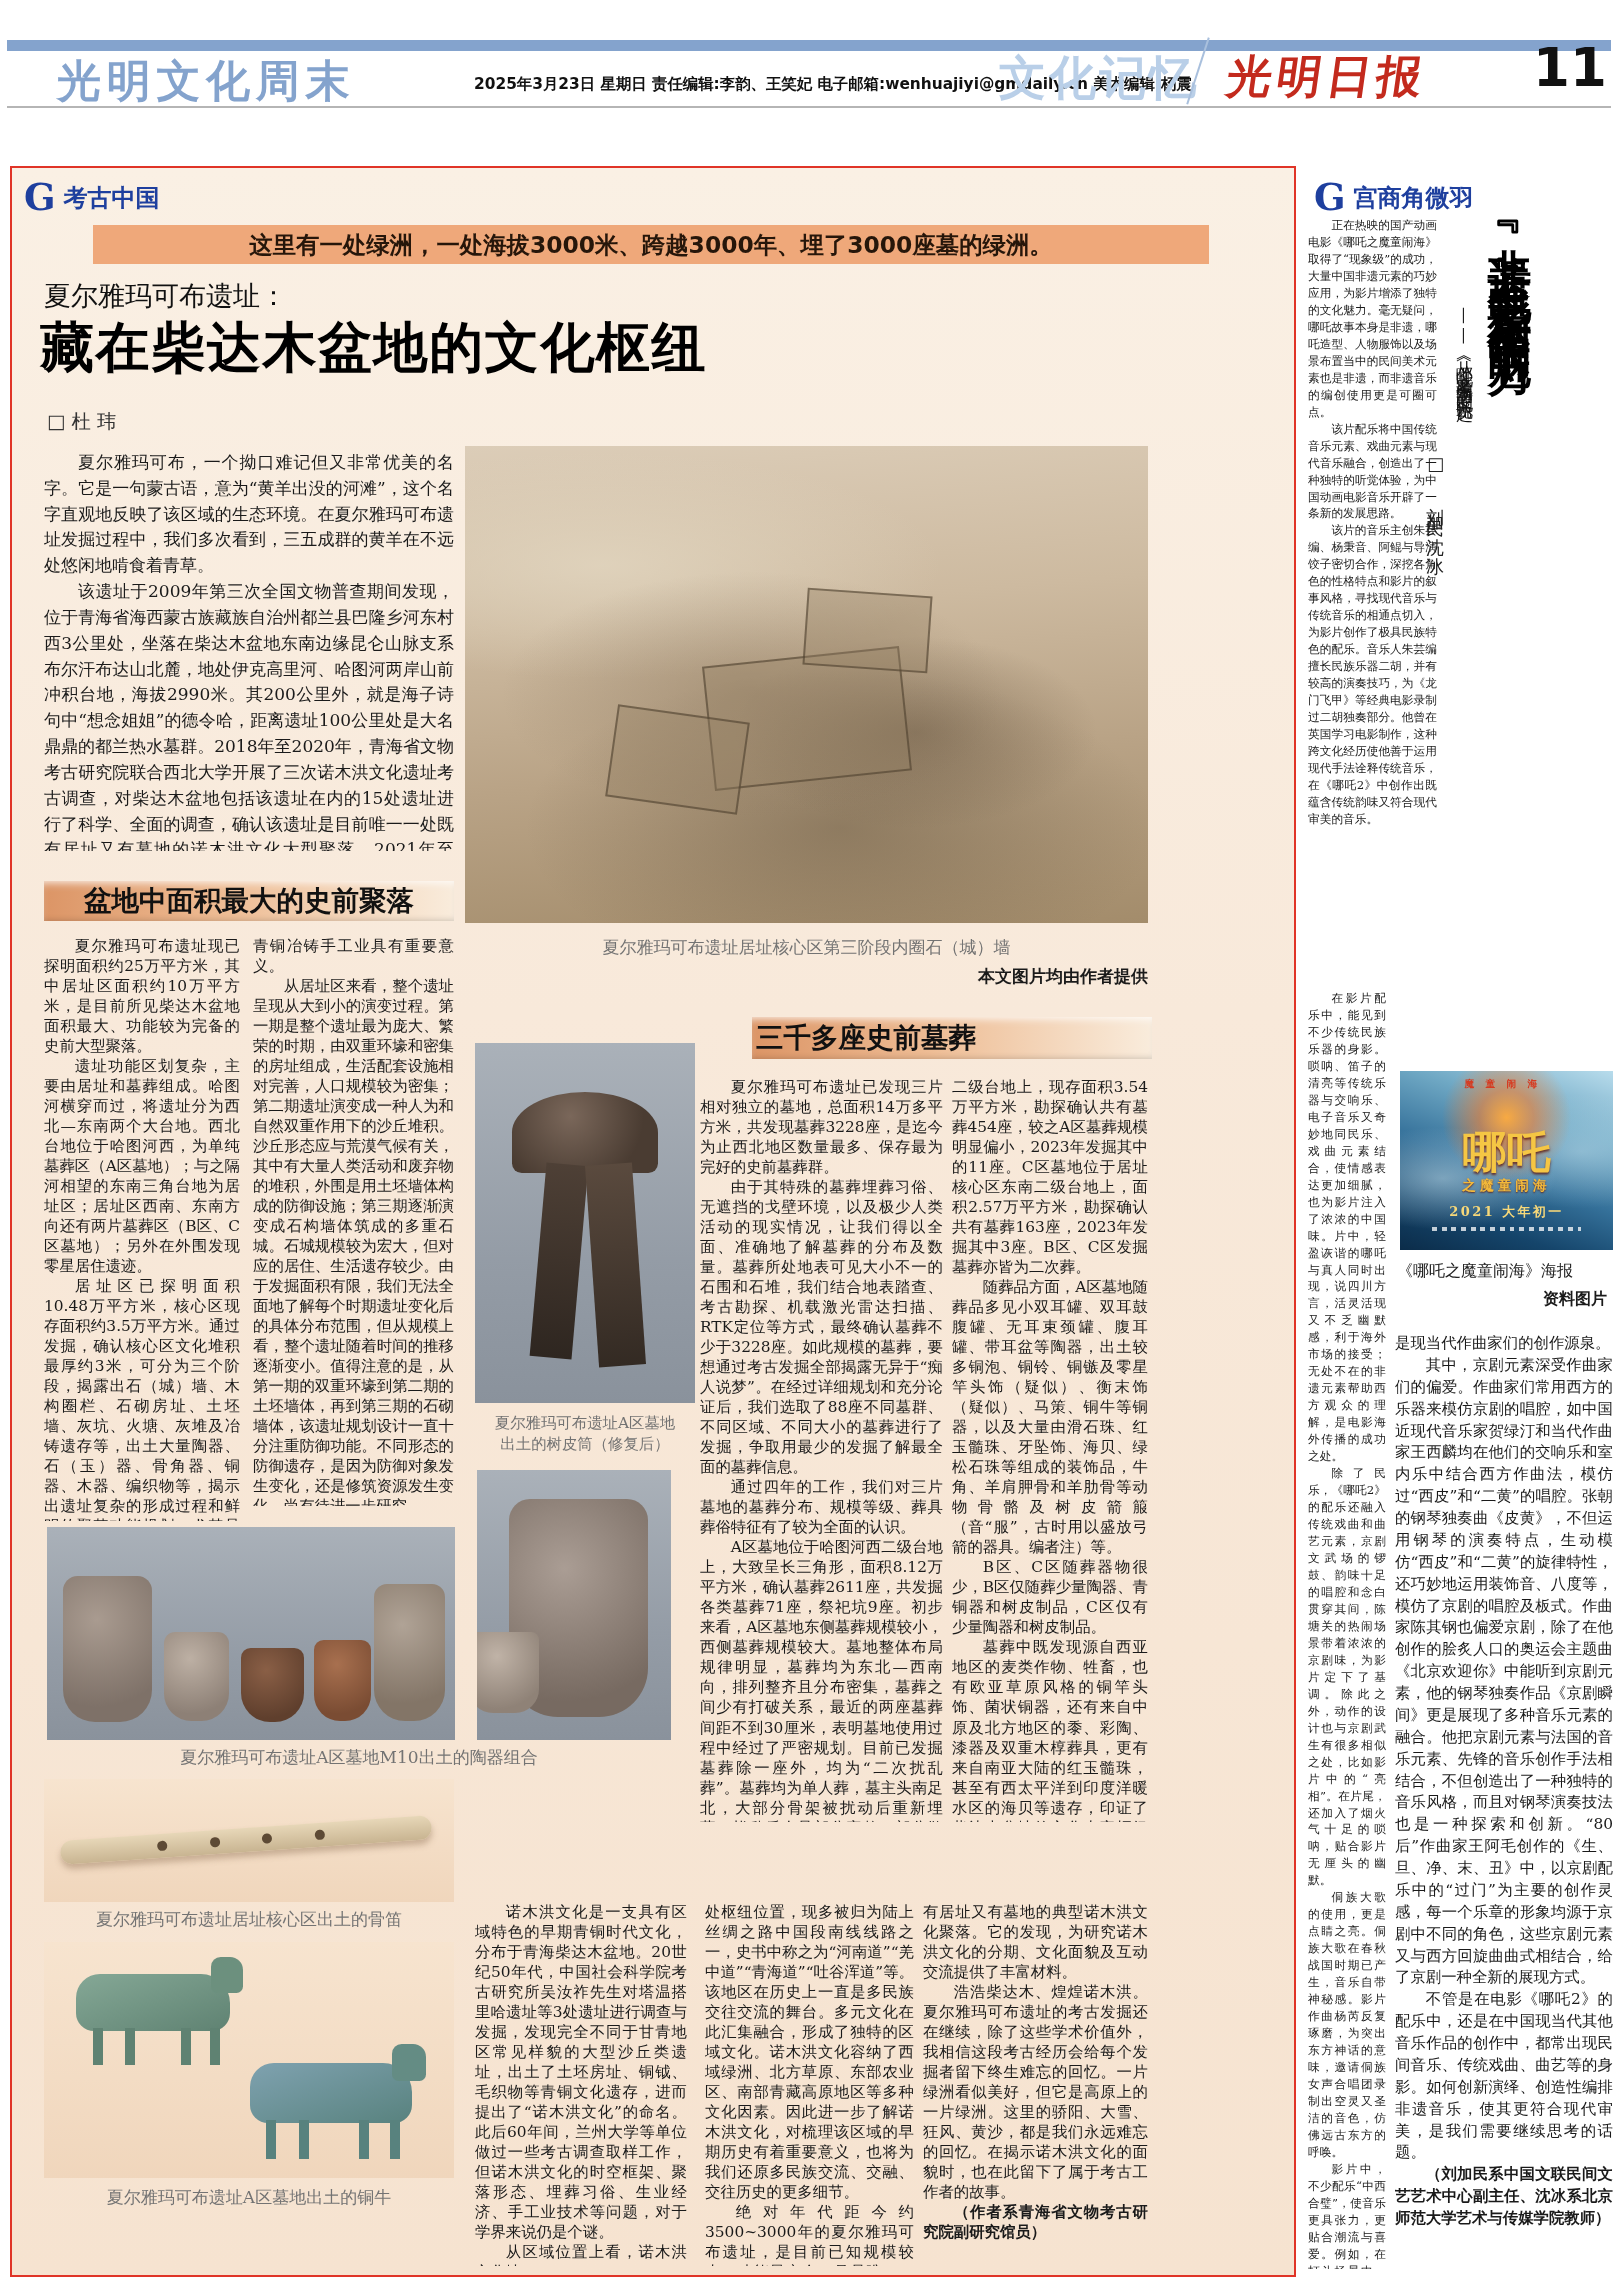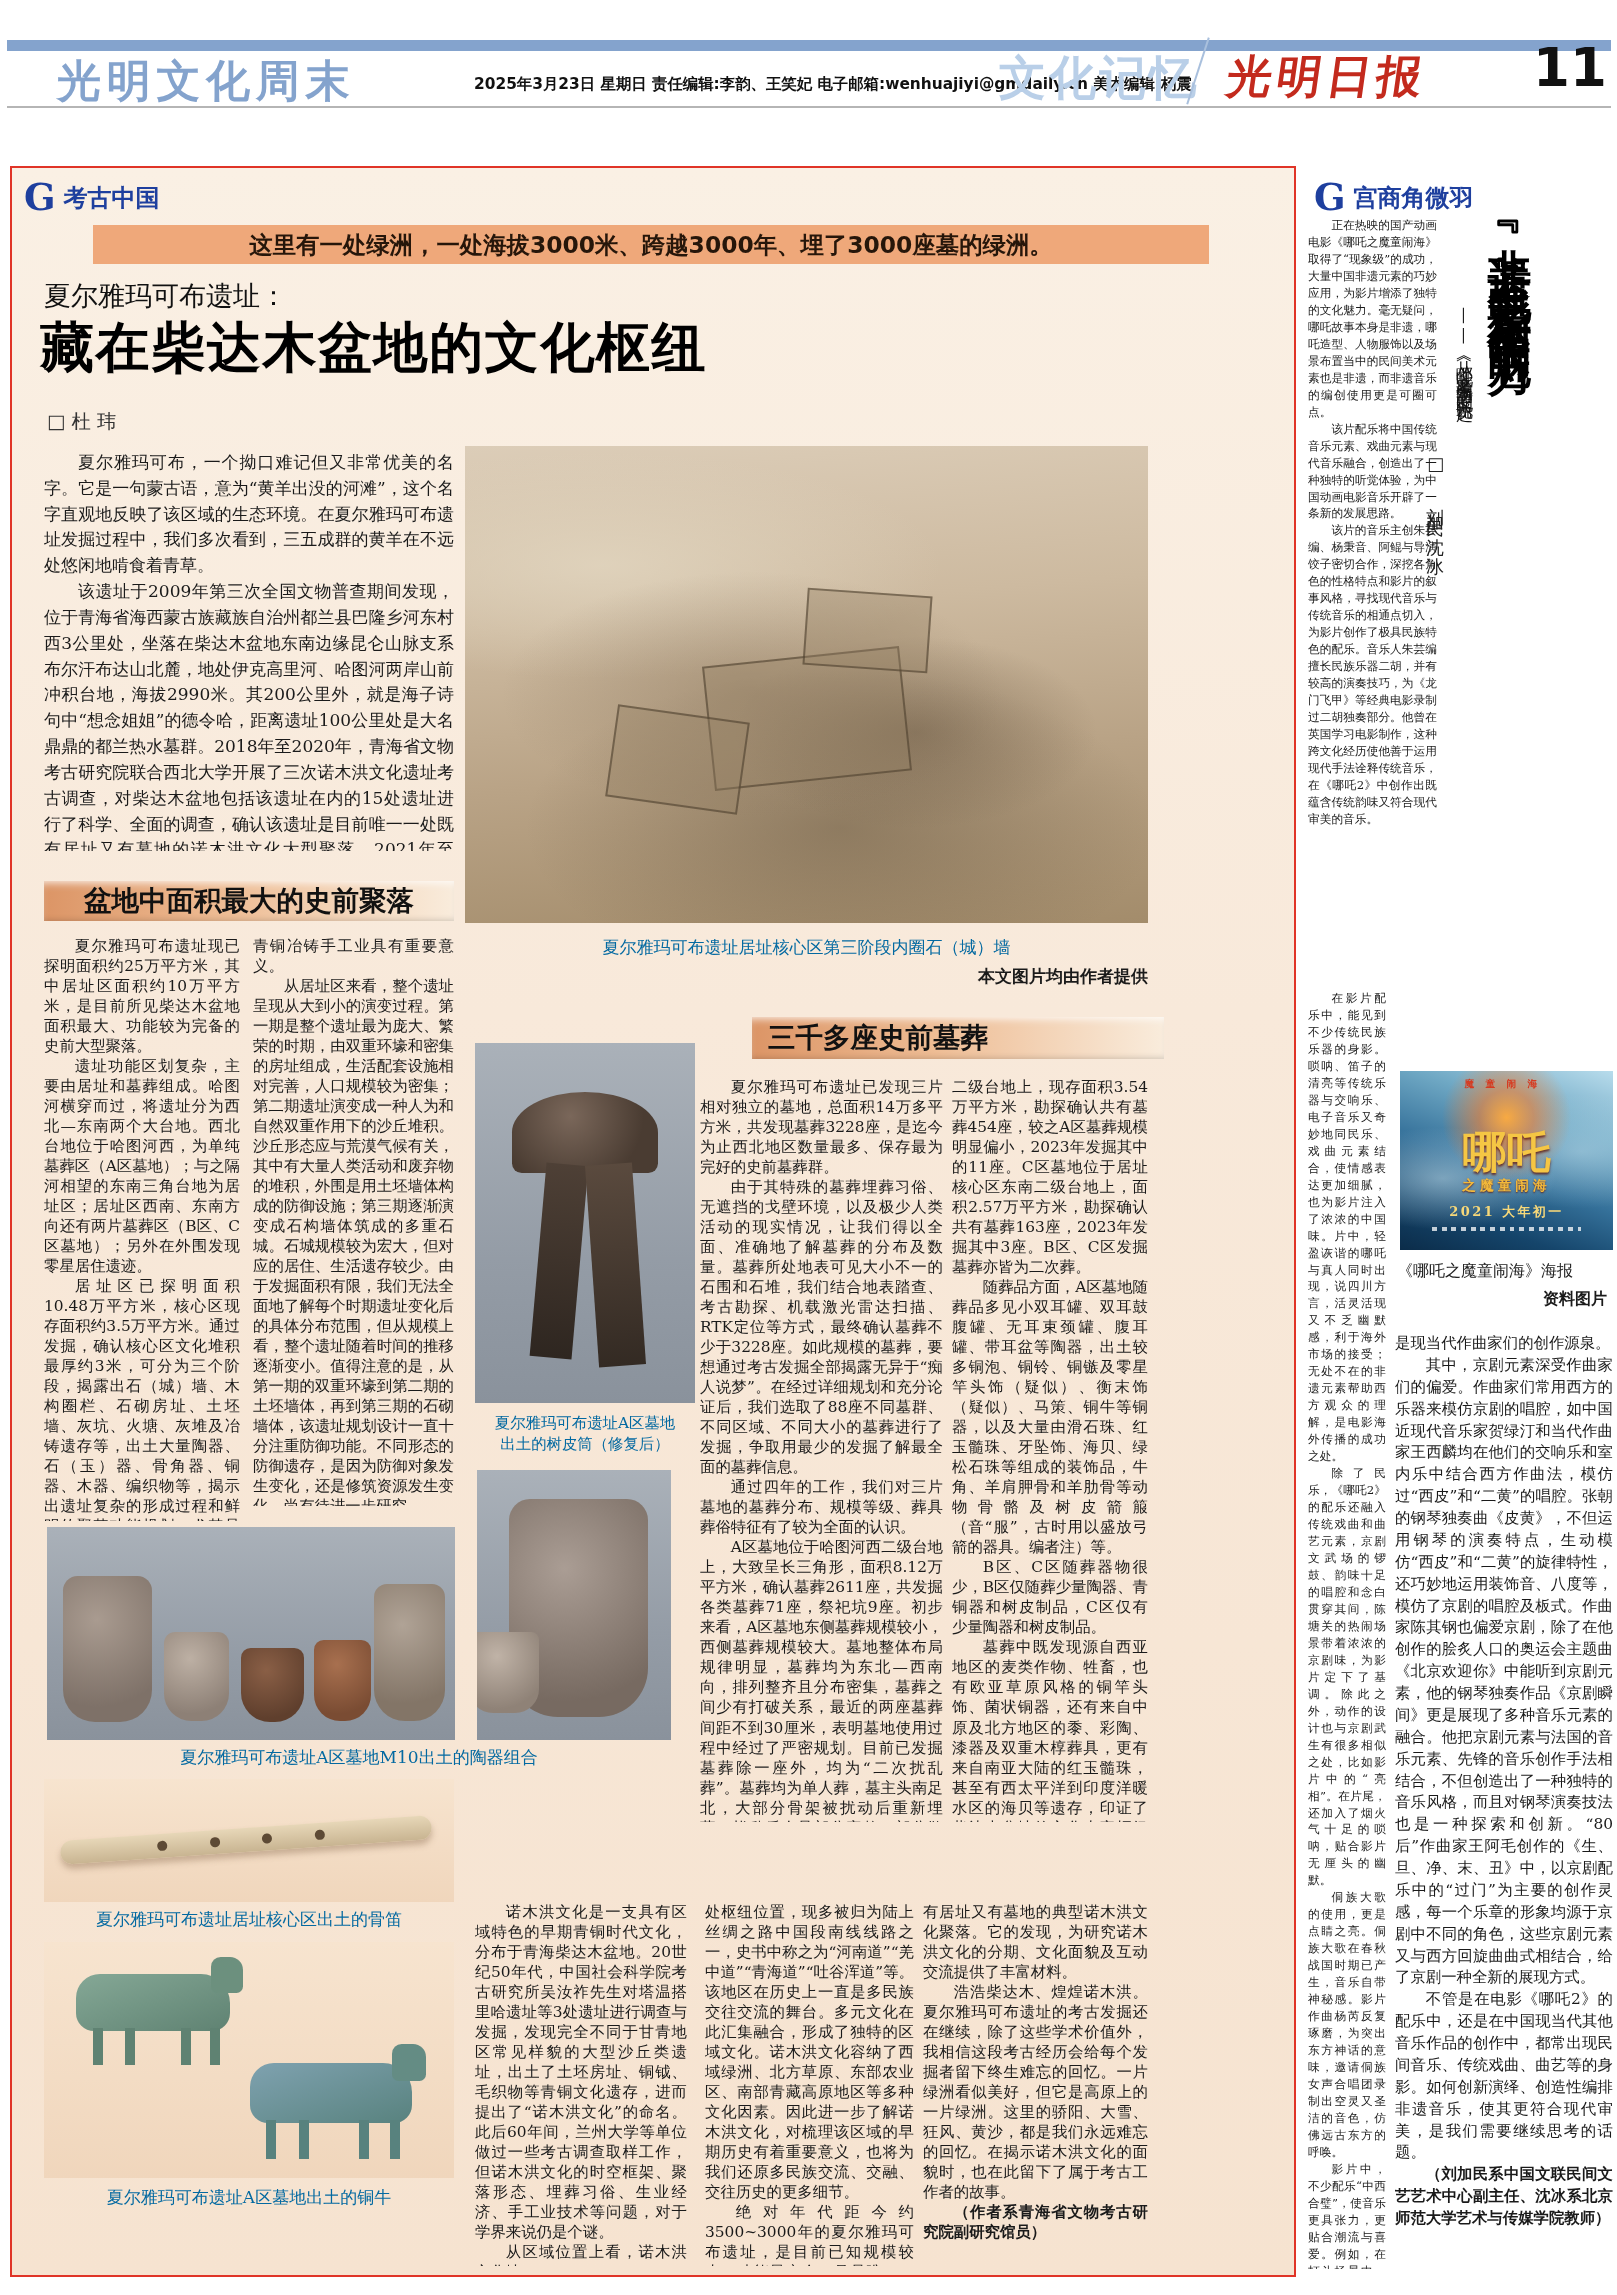--- a/index.html
+++ b/index.html
@@ -36,21 +36,21 @@
   .author{left:47px;top:408px;font-size:19.4px;color:#333;}
   .bodytext{text-align:justify;overflow:hidden;}
   .bodytext p{margin:0;text-indent:2em;}
   .bodytext p.noind{text-indent:0;}
   .intro{left:44px;top:450px;width:410px;height:401px;font-size:17px;line-height:1.52;}
   .secbar{background:linear-gradient(90deg,#dc9566 0%,#eebd95 45%,#f9ecdc 100%);
           display:flex;align-items:center;font-weight:bold;color:#111;
           box-shadow:inset 0 6.5px 8px -4.9px rgba(255,255,255,.9), inset 0 -4px 6.5px -3.2px rgba(0,0,0,.18);}
   .secbar.center{justify-content:center;}
   .colA{font-size:15.4px;line-height:1.3;}
-  .caption{font-size:17px;color:#0369a1;text-align:center;}
+  .caption{font-size:17px;color:#737373;text-align:center;}
   .credit{font-size:17px;font-weight:bold;text-align:right;
           font-family:"DejaVu Sans","Liberation Sans",sans-serif;}
   .attr{font-weight:bold;}
   
   .photo{overflow:hidden;}
   .aerial{background:
      radial-gradient(ellipse 259px 137px at 66% 60%, rgba(110,92,70,.55), transparent 70%),
      radial-gradient(ellipse 348px 170px at 42% 52%, rgba(140,120,95,.5), transparent 72%),
      radial-gradient(ellipse 420px 210px at 55% 80%, rgba(100,84,62,.45), transparent 75%),
      radial-gradient(ellipse 485px 162px at 20% 25%, rgba(226,214,192,.8), transparent 70%),
@@ -177,21 +177,21 @@
     <div style="position:absolute;left:166px;top:86px;width:9.7px;height:37px;background:#5f8272;"></div>
     <div style="position:absolute;left:206px;top:121px;width:162px;height:60px;border-radius:24px 29px 18px 18px;background:linear-gradient(160deg,#7fa2b0,#58827e);"></div>
     <div style="position:absolute;left:348px;top:102px;width:34px;height:37px;border-radius:9.7px 13px 6.5px 6.5px;background:#648c84;"></div>
     <div style="position:absolute;left:222px;top:178px;width:9.7px;height:39px;background:#58827e;"></div>
     <div style="position:absolute;left:255px;top:178px;width:9.7px;height:39px;background:#58827e;"></div>
     <div style="position:absolute;left:315px;top:178px;width:9.7px;height:39px;background:#58827e;"></div>
     <div style="position:absolute;left:346px;top:178px;width:9.7px;height:39px;background:#58827e;"></div>
   </div>
   <div class="abs caption" style="left:44px;top:2186px;width:410px;">夏尔雅玛可布遗址A区墓地出土的铜牛</div>
 
-  <div class="abs secbar" style="left:752px;top:1017px;width:396px;height:42px;font-size:27.5px;padding-left:16px;">三千多座史前墓葬</div>
+  <div class="abs secbar" style="left:752px;top:1017px;width:396px;height:42px;font-size:27.5px;padding-left:4px;">三千多座史前墓葬</div>
   <div class="abs bodytext colA" style="left:700px;top:1077px;width:243px;height:745px;">
     <p>夏尔雅玛可布遗址已发现三片相对独立的墓地，总面积14万多平方米，共发现墓葬3228座，是迄今为止西北地区数量最多、保存最为完好的史前墓葬群。</p>
     <p>由于其特殊的墓葬埋葬习俗、无遮挡的戈壁环境，以及极少人类活动的现实情况，让我们得以全面、准确地了解墓葬的分布及数量。墓葬所处地表可见大小不一的石围和石堆，我们结合地表踏查、考古勘探、机载激光雷达扫描、RTK定位等方式，最终确认墓葬不少于3228座。如此规模的墓葬，要想通过考古发掘全部揭露无异于“痴人说梦”。在经过详细规划和充分论证后，我们选取了88座不同墓群、不同区域、不同大小的墓葬进行了发掘，争取用最少的发掘了解最全面的墓葬信息。</p>
     <p>通过四年的工作，我们对三片墓地的墓葬分布、规模等级、葬具葬俗特征有了较为全面的认识。</p>
     <p>A区墓地位于哈图河西二级台地上，大致呈长三角形，面积8.12万平方米，确认墓葬2611座，共发掘各类墓葬71座，祭祀坑9座。初步来看，A区墓地东侧墓葬规模较小，西侧墓葬规模较大。墓地整体布局规律明显，墓葬均为东北—西南向，排列整齐且分布密集，墓葬之间少有打破关系，最近的两座墓葬间距不到30厘米，表明墓地使用过程中经过了严密规划。目前已发掘墓葬除一座外，均为“二次扰乱葬”。墓葬均为单人葬，墓主头南足北，大部分骨架被扰动后重新埋葬，扰乱后人骨部分完整，部分散乱。</p>
 
   </div>
   <div class="abs bodytext colA" style="left:952px;top:1077px;width:196px;height:745px;">
     <p class="noind">二级台地上，现存面积3.54万平方米，勘探确认共有墓葬454座，较之A区墓葬规模明显偏小，2023年发掘其中的11座。C区墓地位于居址核心区东南二级台地上，面积2.57万平方米，勘探确认共有墓葬163座，2023年发掘其中3座。B区、C区发掘墓葬亦皆为二次葬。</p>
     <p>随葬品方面，A区墓地随葬品多见小双耳罐、双耳鼓腹罐、无耳束颈罐、腹耳罐、带耳盆等陶器，出土较多铜泡、铜铃、铜镞及零星竿头饰（疑似）、衡末饰（疑似）、马策、铜牛等铜器，以及大量由滑石珠、红玉髓珠、牙坠饰、海贝、绿松石珠等组成的装饰品，牛角、羊肩胛骨和羊肋骨等动物骨骼及树皮箭箙（音“服”，古时用以盛放弓箭的器具。编者注）等。</p>

